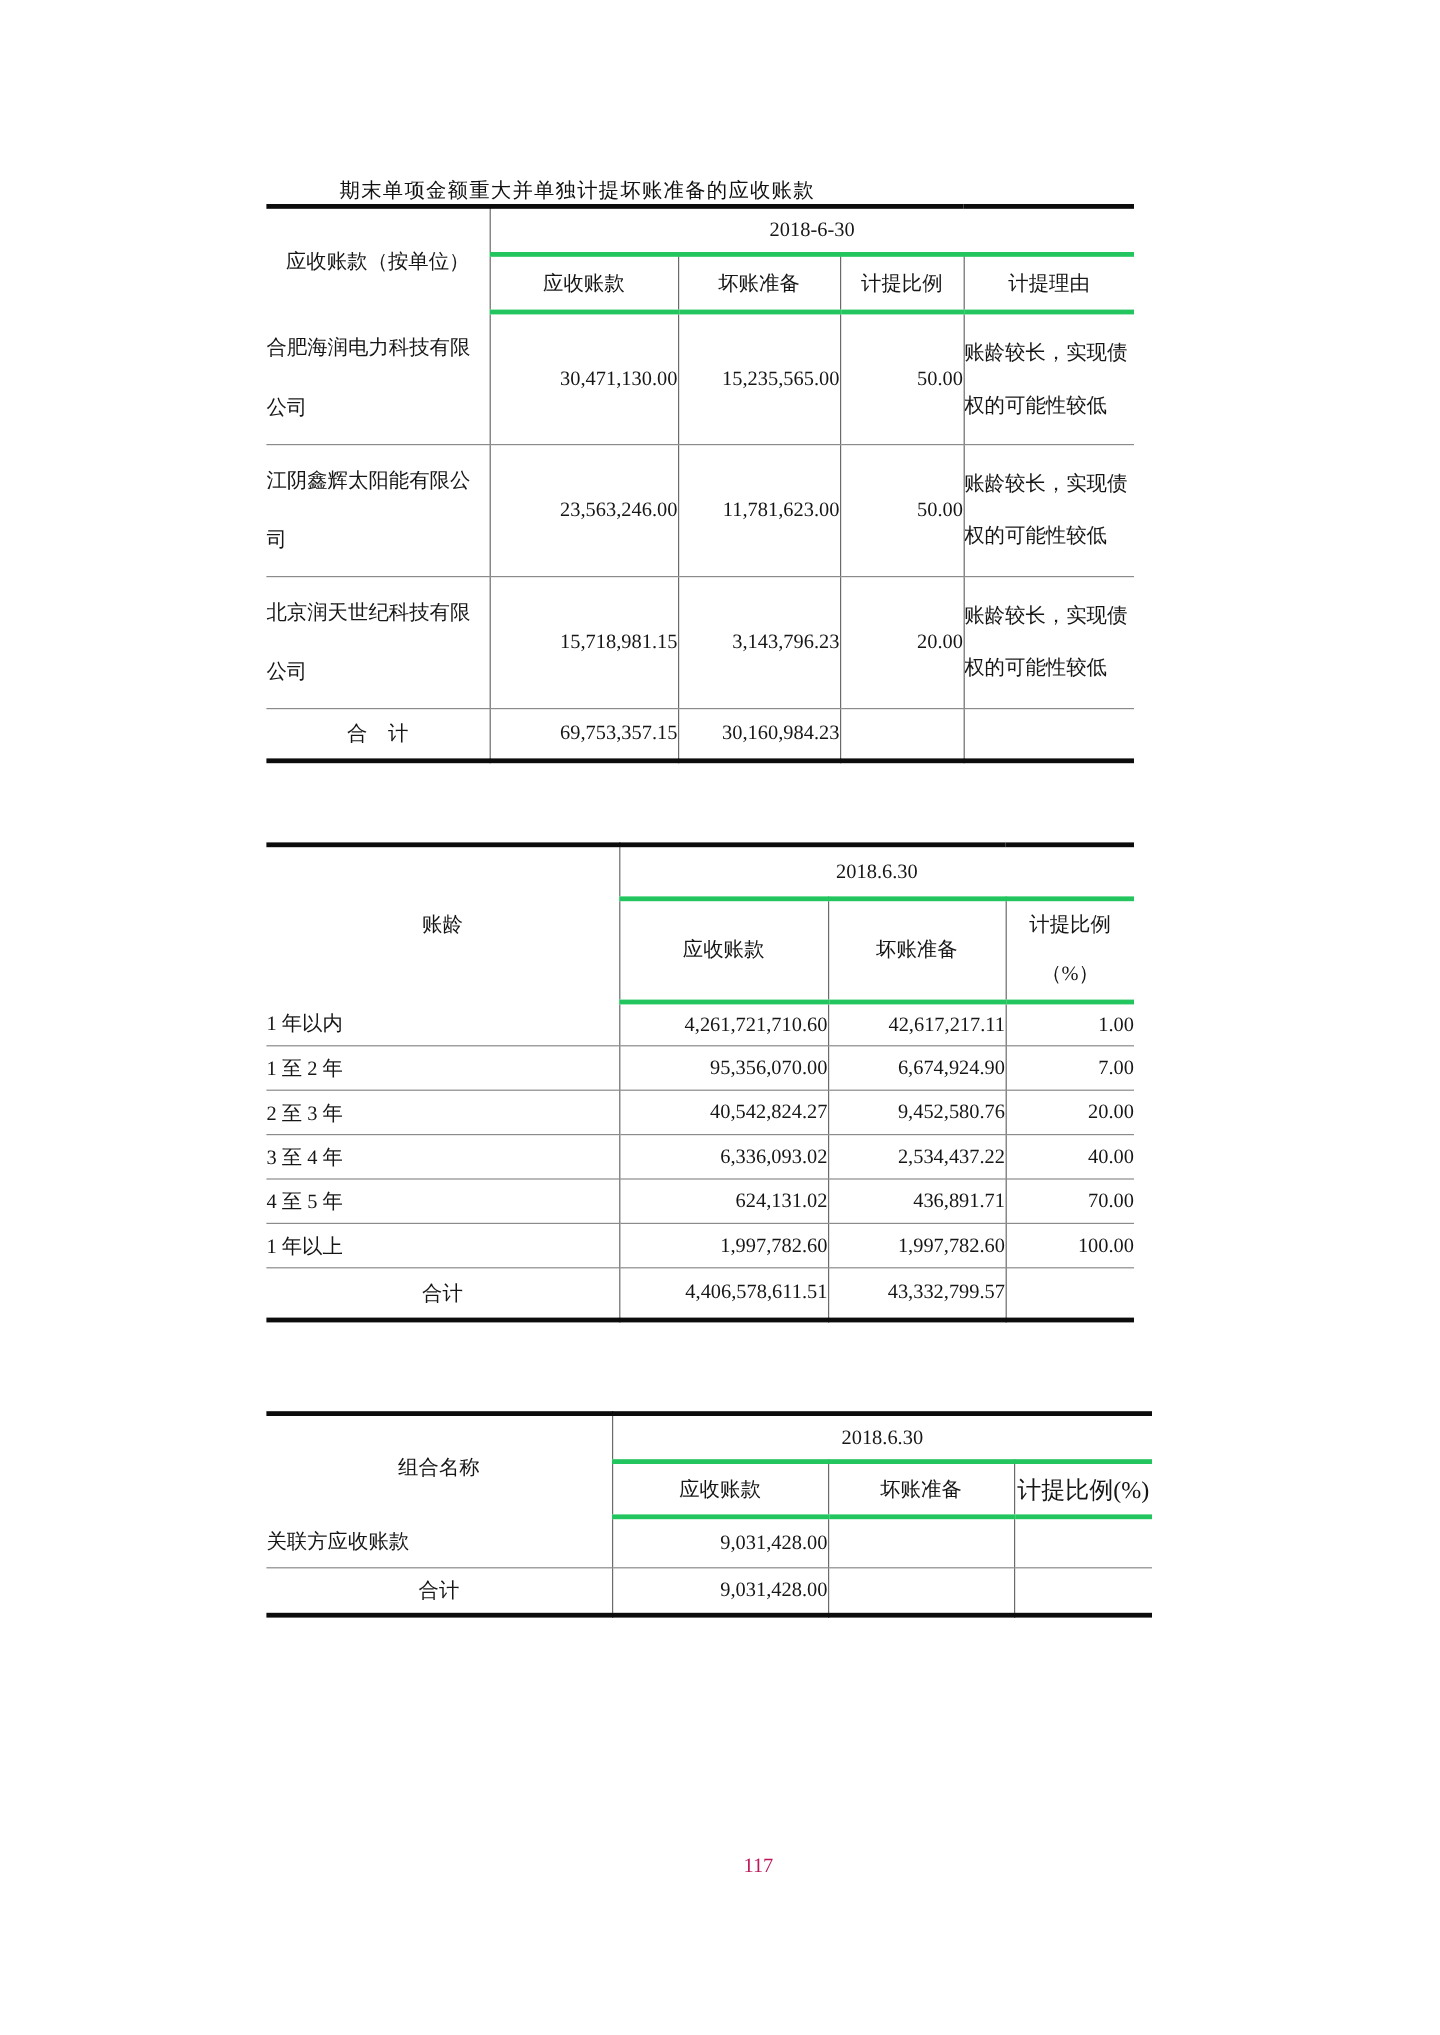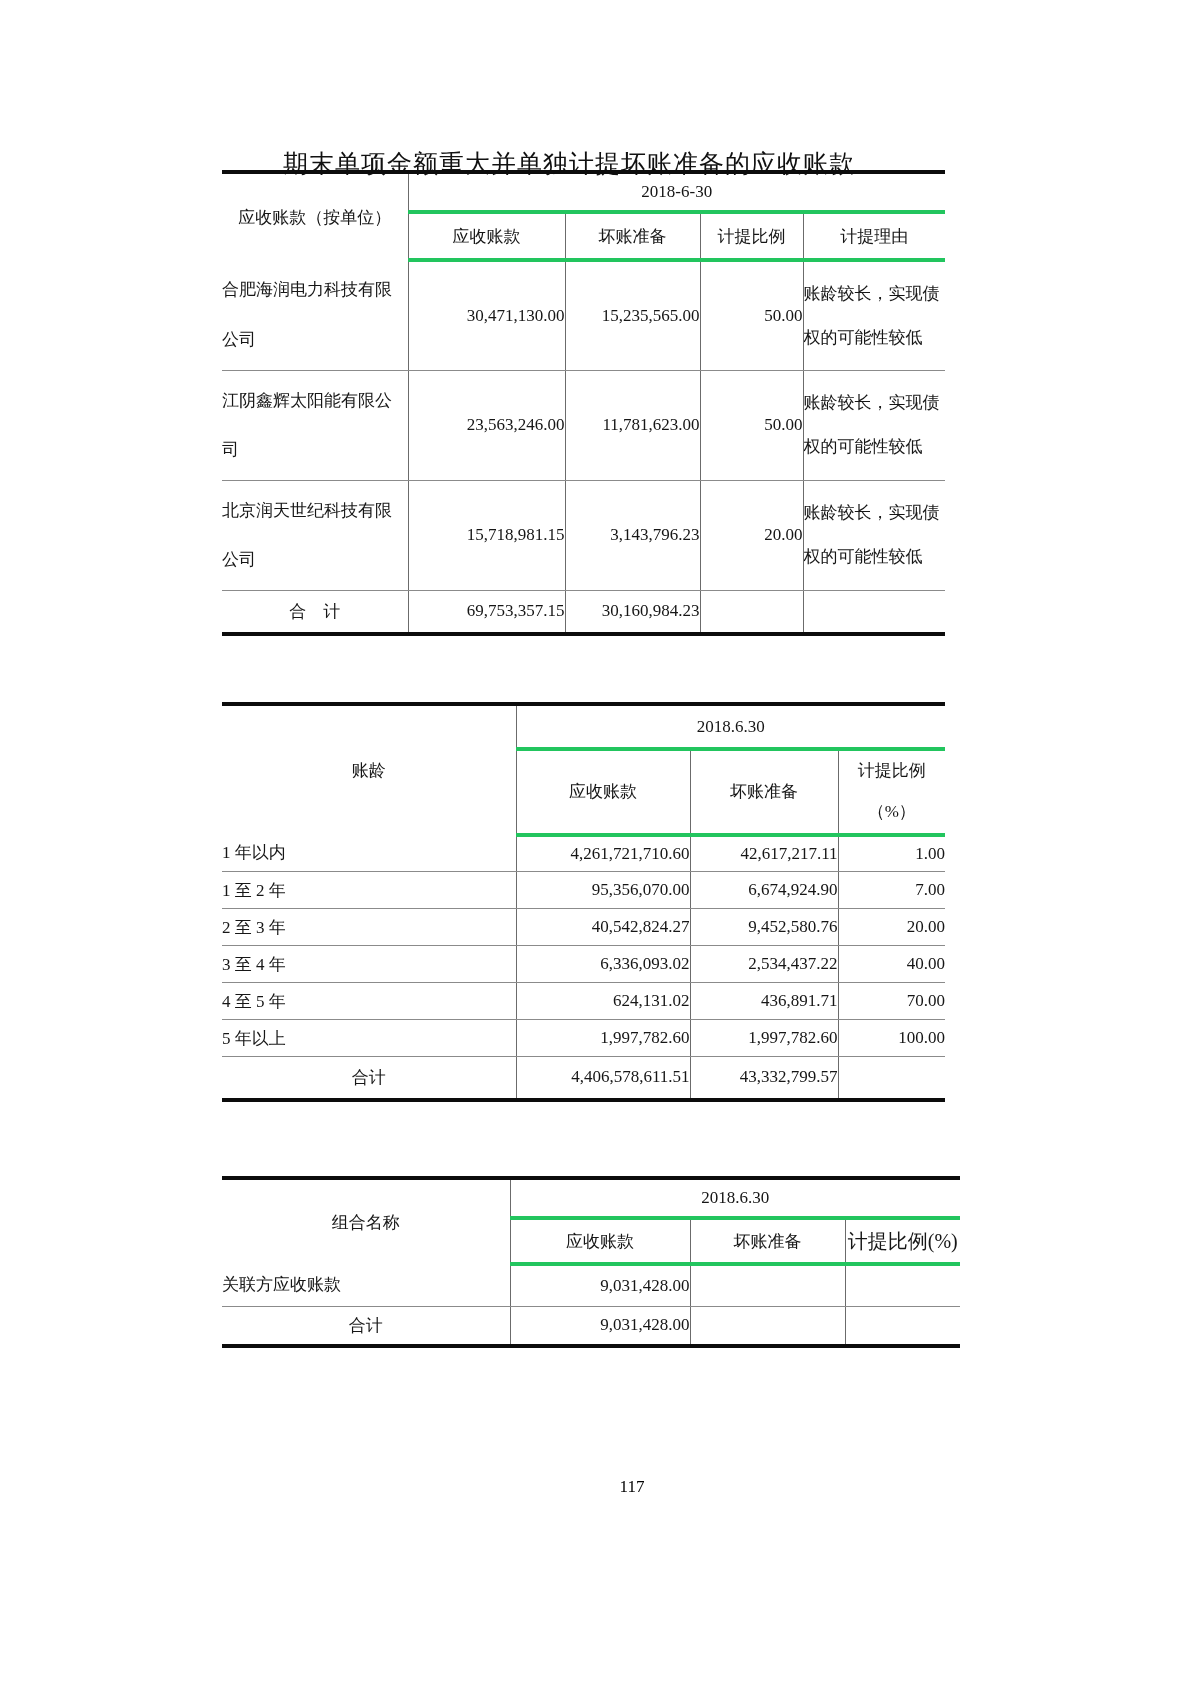--- a/index.html
+++ b/index.html
@@ -10,21 +10,21 @@
     margin: 0 auto;
     background: #ffffff;
     outline: 1px solid #d6d6d6;
     font-family: "Liberation Serif", "DejaVu Serif", serif;
     color: #151515;
     overflow: hidden;
   }
   .sec-title {
     position: absolute;
     left: 283px;
-    font-size: 25px;
+    font-size: 17px;
     letter-spacing: 1px;
     color: #111;
     white-space: nowrap;
   }
   table.rpt {
     position: absolute;
     border-collapse: collapse;
     table-layout: fixed;
     font-size: 17px;
     color: #161616;
@@ -43,26 +43,26 @@
   .hbd { border-bottom: 4px solid #22c55e; }
 
   .c { text-align: center; }
   .l { text-align: left; padding-left: 12px; }
   .r { text-align: right; padding-right: 12px; }
   .name-cell { line-height: 2.9; padding-left: 12px; padding-right: 6px; }
   .reason-cell { line-height: 2.6; padding-left: 12px; padding-right: 8px; text-align: left; }
   .two-line { line-height: 2.4; }
   .page-num {
     position: absolute;
-    top: 1477px;
+    top: 1545px;
     left: 222px;
     width: 820px;
     text-align: center;
     font-size: 17px;
-    color: #000000;
+    color: #be185d;
   }
 </style>
 </head>
 <body>
 
 <div class="page">
 
   <div class="sec-title" style="top:147px;">期末单项金额重大并单独计提坏账准备的应收账款</div>
 
   <table class="rpt" style="left:222px; top:170px; width:723px;">
@@ -163,21 +163,21 @@
         <td class="v hb r">2,534,437.22</td>
         <td class="hb r">40.00</td>
       </tr>
       <tr style="height:37px;">
         <td class="v hb l">4 至 5 年</td>
         <td class="v hb r">624,131.02</td>
         <td class="v hb r">436,891.71</td>
         <td class="hb r">70.00</td>
       </tr>
       <tr style="height:37px;">
-        <td class="v hb l">5 年以上</td>
+        <td class="v hb l">1 年以上</td>
         <td class="v hb r">1,997,782.60</td>
         <td class="v hb r">1,997,782.60</td>
         <td class="hb r">100.00</td>
       </tr>
 
       <tr style="height:43px;">
         <td class="v c">合计</td>
         <td class="v r">4,406,578,611.51</td>
         <td class="v r">43,332,799.57</td>
         <td class="r"></td>

